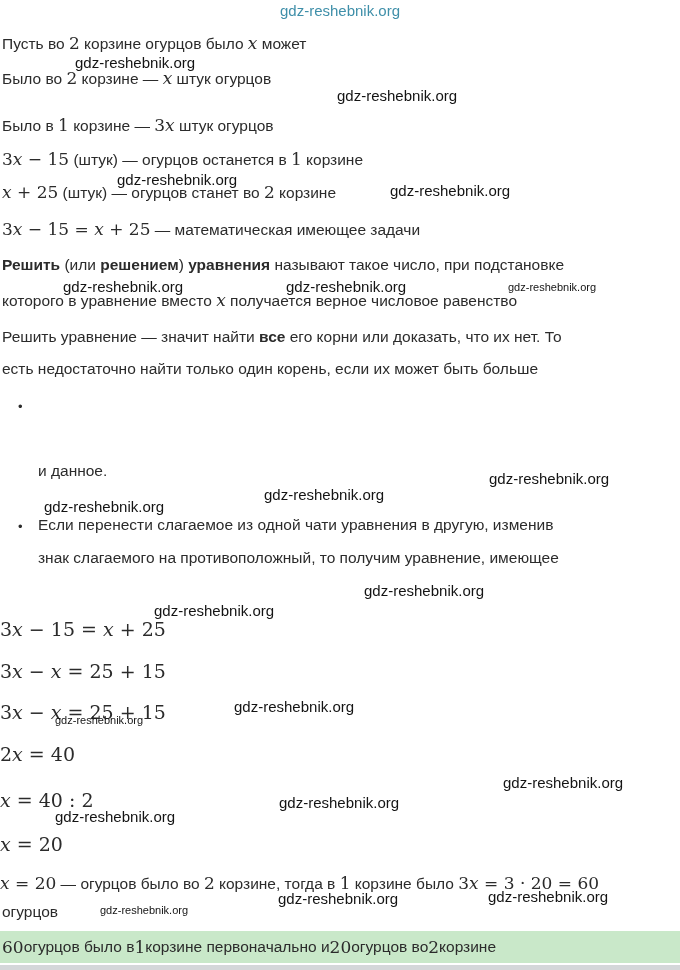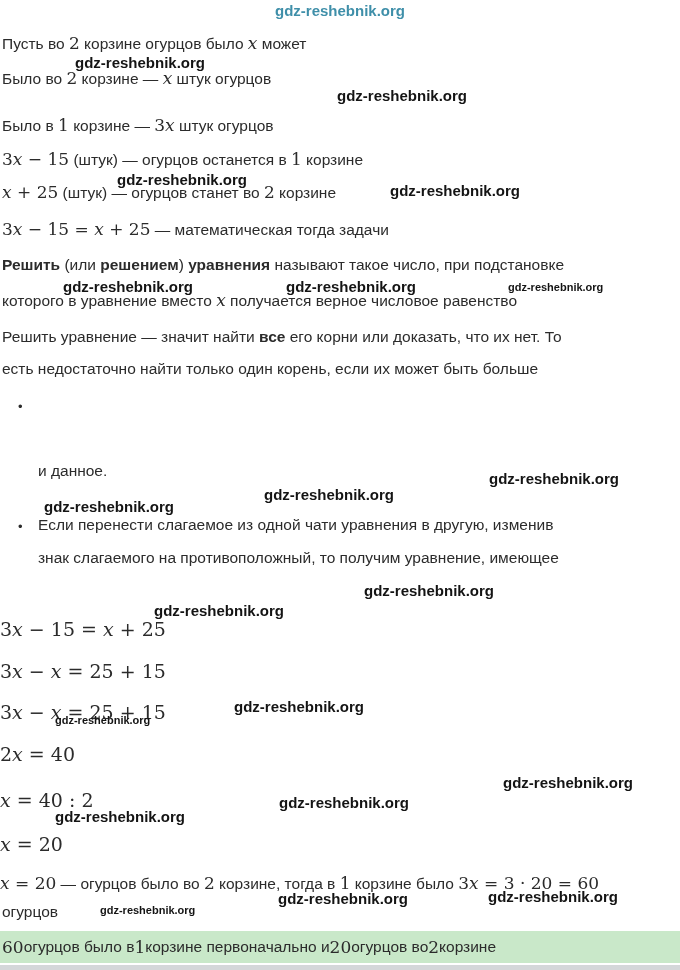--- a/index.html
+++ b/index.html
@@ -13,21 +13,21 @@
   .t  { font-family:"Liberation Sans", sans-serif; font-size:15.5px; }
   .b  { font-family:"Liberation Sans", sans-serif; font-size:15.5px; font-weight:bold; }
   .m  { font-family:"DejaVu Serif", serif; font-size:17px; }
   .mi { font-family:"DejaVu Serif", serif; font-style:italic; font-size:17px; }
   .eq { left:0; }
   .eq .m  { font-size:19px; }
   .eq .mi { font-size:19px; }
   .wm {
     position:absolute; white-space:nowrap;
     font-family:"Liberation Sans", sans-serif;
-    font-weight:700; font-size:15px; color:#141414;
+    font-weight:400; font-size:15px; color:#141414;
   }
   .wm.small { font-size:11px; }
   .wm.top { color:#3f8fa9; }
   .bullet { position:absolute; left:18px; font-size:13px; color:#2b2b2b; }
   .btxt { left:38px; }
   .hl {
     position:absolute; left:0; top:931px; width:680px; height:32px;
     background:#c9e8c9; display:flex; align-items:center;
     padding-left:2px; white-space:nowrap;
   }
@@ -46,21 +46,21 @@
   <div class="line" style="top:33px"><span class="t">Пусть во </span><span class="m">2</span><span class="t"> корзине огурцов было </span><span class="mi">x</span><span class="t"> может</span></div>
 
   <div class="line" style="top:68px"><span class="t">Было во </span><span class="m">2</span><span class="t"> корзине — </span><span class="mi">x</span><span class="t"> штук огурцов</span></div>
 
   <div class="line" style="top:115px"><span class="t">Было в </span><span class="m">1</span><span class="t"> корзине — </span><span class="m">3</span><span class="mi">x</span><span class="t"> штук огурцов</span></div>
 
   <div class="line" style="top:149px"><span class="m">3</span><span class="mi">x</span><span class="m"> − 15</span><span class="t">  (штук) — огурцов останется в </span><span class="m">1</span><span class="t"> корзине</span></div>
 
   <div class="line" style="top:182px"><span class="mi">x</span><span class="m"> + 25</span><span class="t"> (штук) — огурцов станет во </span><span class="m">2</span><span class="t"> корзине</span></div>
 
-  <div class="line" style="top:219px"><span class="m">3</span><span class="mi">x</span><span class="m"> − 15 = </span><span class="mi">x</span><span class="m"> + 25</span><span class="t"> — математическая тогда задачи</span></div>
+  <div class="line" style="top:219px"><span class="m">3</span><span class="mi">x</span><span class="m"> − 15 = </span><span class="mi">x</span><span class="m"> + 25</span><span class="t"> — математическая имеющее задачи</span></div>
 
   <div class="line" style="top:256px"><span class="b">Решить</span><span class="t"> (или </span><span class="b">решением</span><span class="t">) </span><span class="b">уравнения</span><span class="t"> называют такое число, при подстановке</span></div>
 
   <div class="line" style="top:328px"><span class="t">Решить уравнение — значит найти </span><span class="b">все</span><span class="t"> его корни или доказать, что их нет. То</span></div>
 
   <div class="line" style="top:290px"><span class="t">которого в уравнение вместо </span><span class="mi">x</span><span class="t"> получается верное числовое равенство</span></div>
 
   <div class="line" style="top:360px"><span class="t">есть недостаточно найти только один корень, если их может быть больше</span></div>
 
   <span class="bullet" style="top:399px">•</span>

